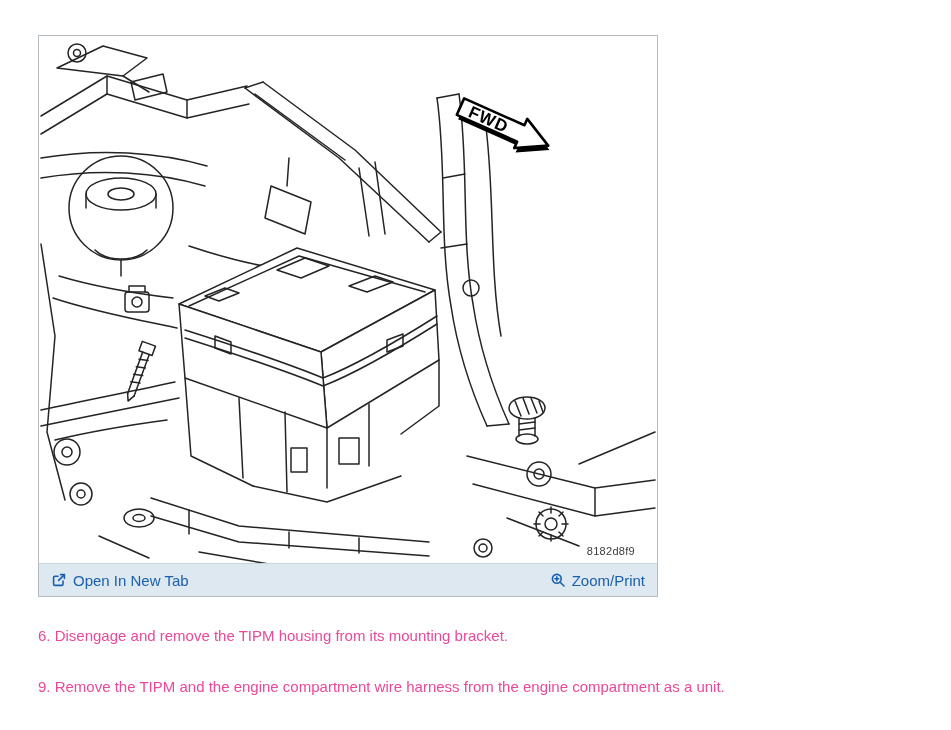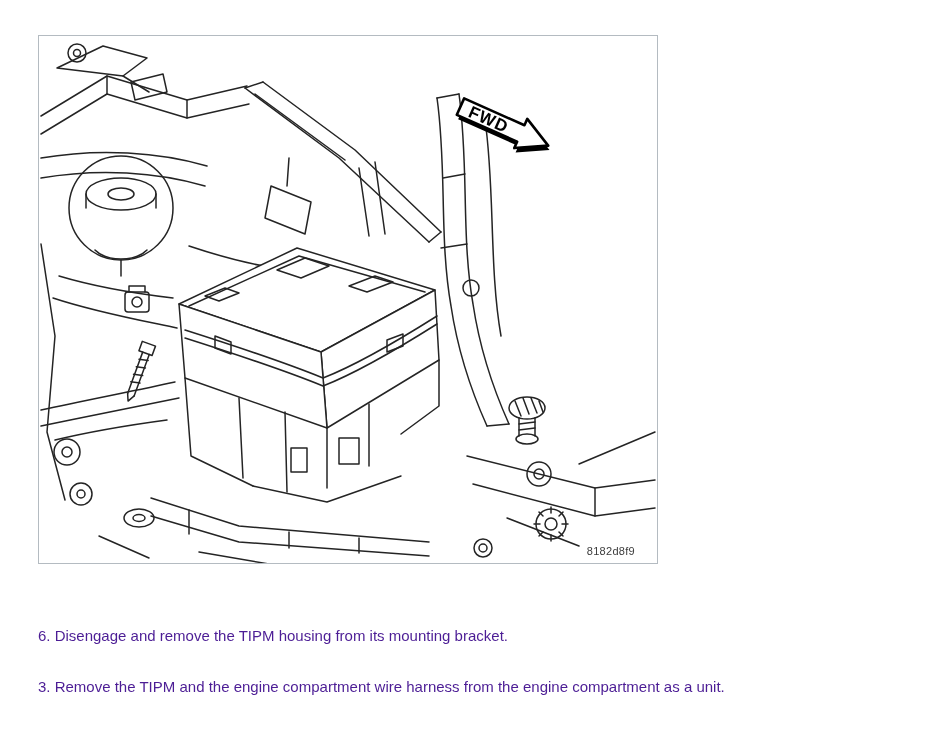--- a/index.html
+++ b/index.html
@@ -34,21 +34,21 @@
     padding: 0 12px;
   }
   .toolbar-link {
     display: flex; align-items: center; gap: 6px;
     color: #1a5fae; font-size: 15px;
     text-decoration: none; cursor: pointer;
   }
   .toolbar-link svg { display: block; }
   .step {
     position: absolute; left: 38px;
-    font-size: 15px; color: #4c1d95;
+    font-size: 15px; color: #ec4899;
     width: 900px; white-space: nowrap;
   }
   .step-6 { top: 627px; }
   .step-7 { top: 678px; }
 </style>
 </head>
 <body>
 
 <div class="figure-panel">
   <div class="figure-canvas">
@@ -209,16 +209,35 @@
       <g transform="translate(428,56) rotate(24)">
         <path d="M0 7 L66 7 L66 0 L96 16 L66 32 L66 25 L0 25 Z" transform="translate(3,3.5)" fill="#000"></path>
         <path d="M0 7 L66 7 L66 0 L96 16 L66 32 L66 25 L0 25 Z" fill="#fff" stroke="#000" stroke-width="2.6" stroke-linejoin="round"></path>
         <text x="10" y="22" font-size="17" font-weight="bold" letter-spacing="1" font-family="Liberation Sans, sans-serif" fill="#000">FWD</text>
       </g>
     </svg>
 
     <div class="figure-code">8182d8f9</div>
   </div>
 
+  <div class="figure-toolbar">
+    <a class="toolbar-link">
+      <svg width="16" height="16" viewBox="0 0 16 16" fill="none" stroke="#1a5fae" stroke-width="1.6" stroke-linecap="round" stroke-linejoin="round">
+        <path d="M12 9 V12.2 A1.2 1.2 0 0 1 10.8 13.4 H3.8 A1.2 1.2 0 0 1 2.6 12.2 V5.4 A1.2 1.2 0 0 1 3.8 4.2 H7"></path>
+        <path d="M9.5 2.6 H13.4 V6.5"></path>
+        <path d="M13.4 2.6 L7.6 8.4"></path>
+      </svg>
+      <span>Open In New Tab</span>
+    </a>
+    <a class="toolbar-link">
+      <svg width="16" height="16" viewBox="0 0 16 16" fill="none" stroke="#1a5fae" stroke-width="1.6" stroke-linecap="round" stroke-linejoin="round">
+        <circle cx="6.8" cy="6.8" r="4.4"></circle>
+        <path d="M10.2 10.2 L14 14"></path>
+        <path d="M6.8 4.9 V8.7"></path>
+        <path d="M4.9 6.8 H8.7"></path>
+      </svg>
+      <span>Zoom/Print</span>
+    </a>
+  </div>
 </div>
 
 <p class="step step-6">6. Disengage and remove the TIPM housing from its mounting bracket.</p>
-<p class="step step-7">3. Remove the TIPM and the engine compartment wire harness from the engine compartment as a unit.</p>
+<p class="step step-7">9. Remove the TIPM and the engine compartment wire harness from the engine compartment as a unit.</p>
 
 </body></html>

